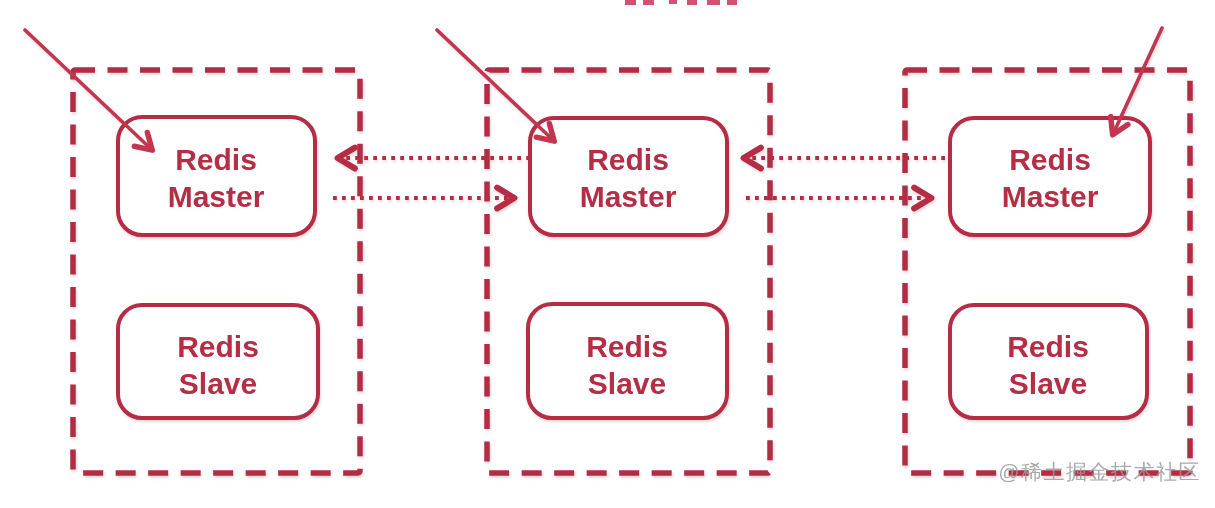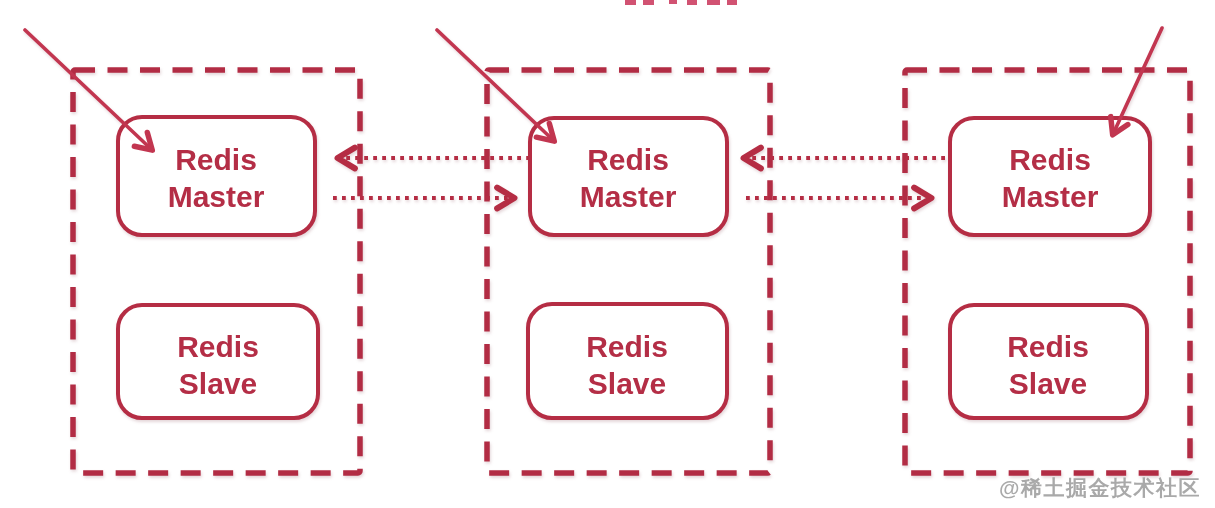--- a/index.html
+++ b/index.html
@@ -48,23 +48,23 @@
     stroke-linecap: round;
   }
   .diagram-shadow {
     filter: drop-shadow(1.5px 2.5px 1.5px rgba(130, 70, 80, 0.22));
   }
   .frag { fill: #cb3a5e; opacity: 0.88; }
 
   #watermark {
     position: absolute;
     right: 14px;
-    bottom: 6px;
+    bottom: 22px;
     font-size: 21px;
-    font-weight: 700;
+    font-weight: 400;
     letter-spacing: 1.5px;
     color: #9b9b9b;
     opacity: 0.85;
     user-select: none;
   }
 </style>
 </head>
 <body>
 
 <div id="stage">

